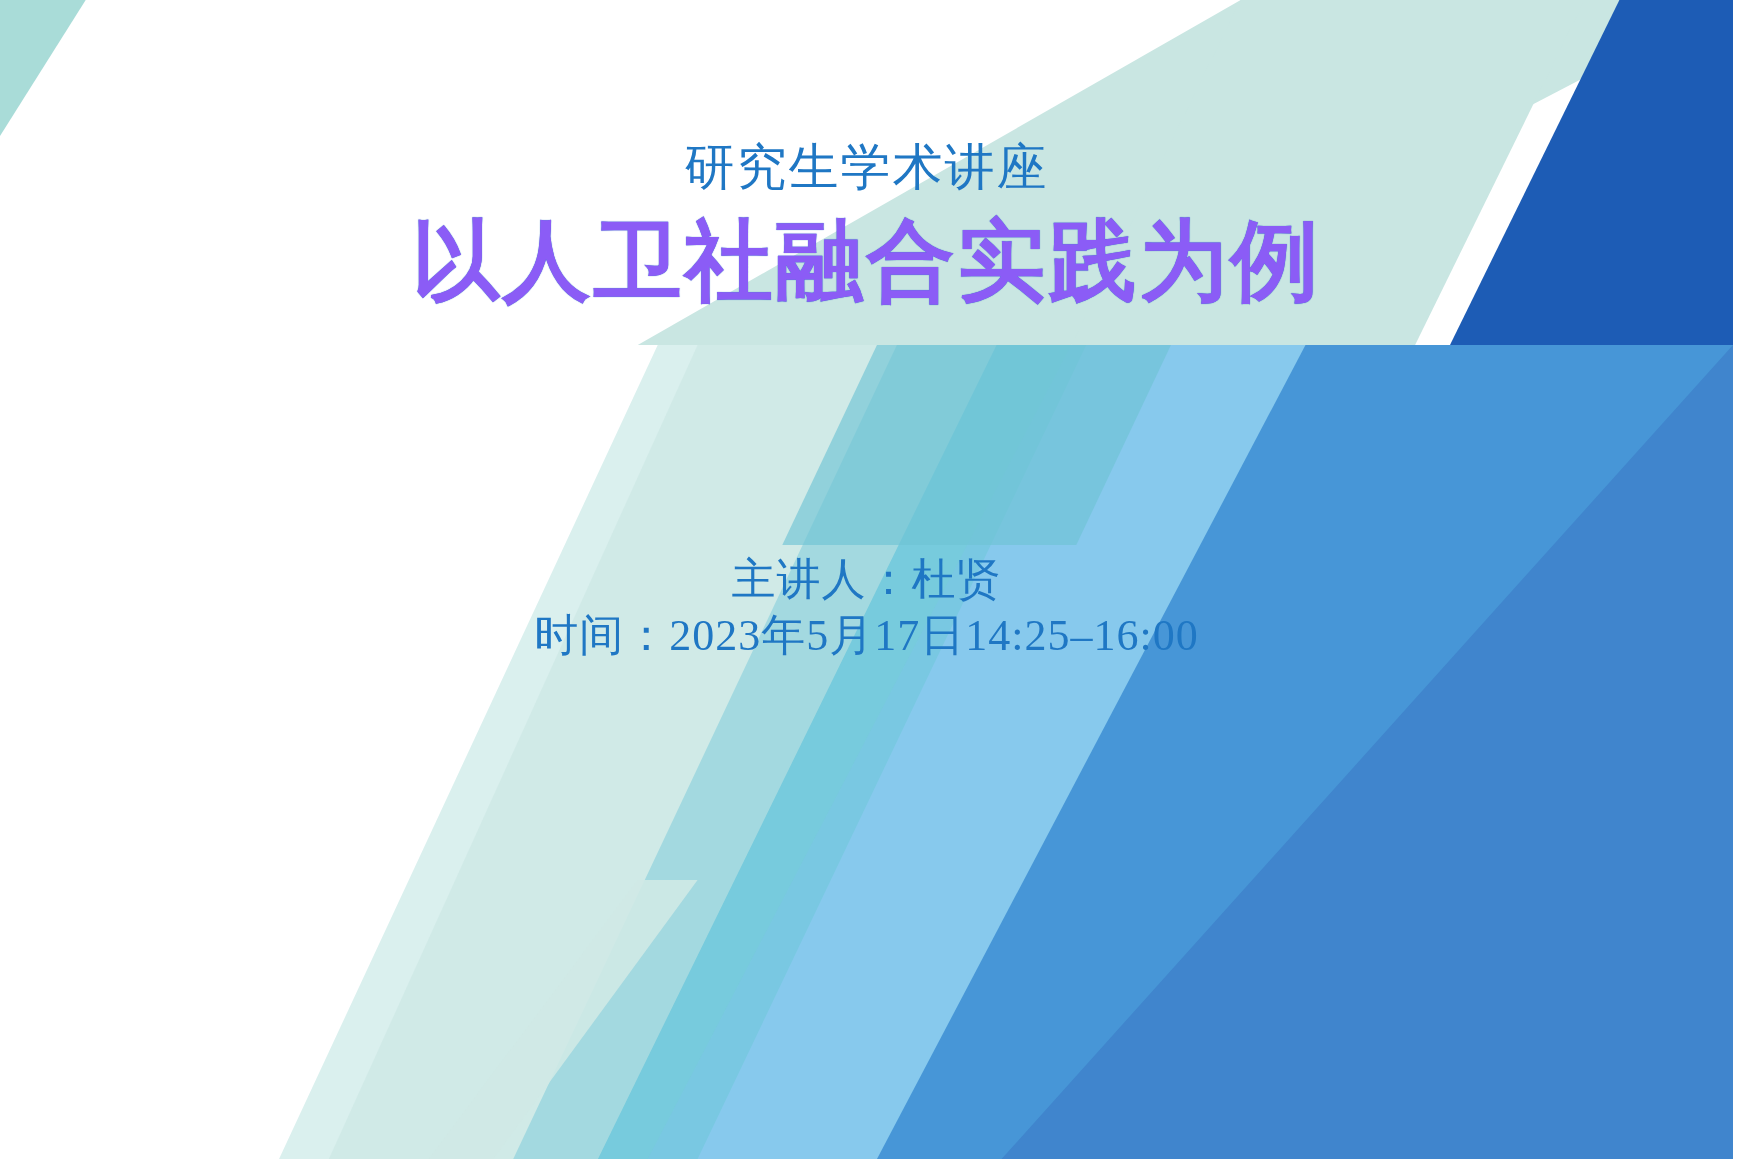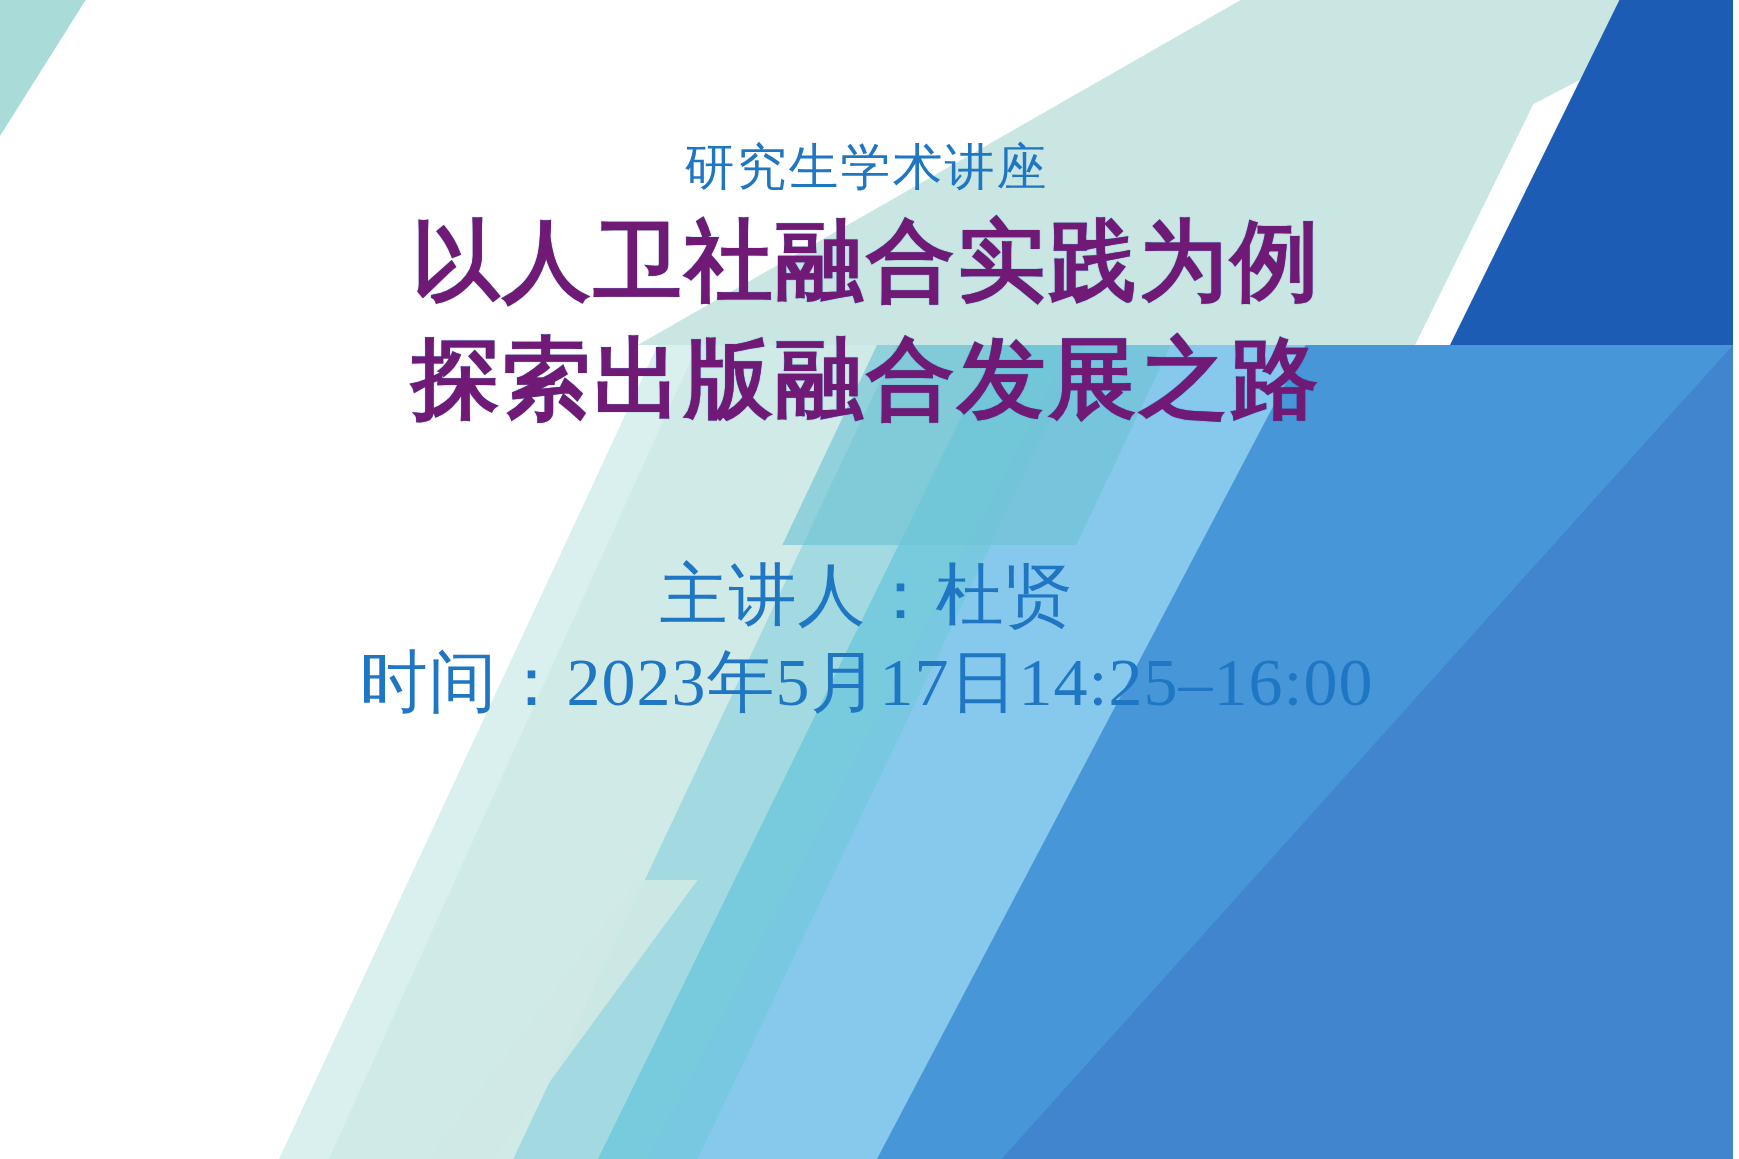--- a/index.html
+++ b/index.html
@@ -48,38 +48,38 @@
     font-weight:400;
   }
 
   .headline{
     position:absolute;
     left:0;
     right:0;
     font-size:88px;
     line-height:1.08;
     letter-spacing:3px;
-    color:#701a75;
+    color:#8b5cf6;
     font-weight:700;
     text-shadow:0 0 1px #1769ba;
     text-align:center;
   }
   .headline.l1{ top:214px; }
   .headline.l2{ top:332px; }
 
   .details{
     position:absolute;
     left:0;
     right:0;
     top:552px;
     color:#1f77c4;
     font-weight:400;
   }
   .detail-line{
-    font-size:68px;
+    font-size:44px;
     line-height:1.28;
     letter-spacing:1px;
     white-space:nowrap;
   }
   .detail-line.speaker{ }
   .detail-line.time{ }
   .detail-line.place{ }
   .detail-line.host{ }
 </style>
 </head>
@@ -131,21 +131,20 @@
         </clipPath>
     </defs>
   </svg>
 
   <div id="content">
 
     <div class="kicker">研究生学术讲座</div>
 
     <div class="headline l1">以人卫社融合实践为例</div>
 
-    <div class="headline l2">探索出版融合发展之路</div>
 
     <div class="details">
       <div class="detail-line speaker">主讲人：杜贤</div>
       <div class="detail-line time">时间：2023年5月17日14:25–16:00</div>
     </div>
 
   </div>
 </div>
 
 </body></html>

